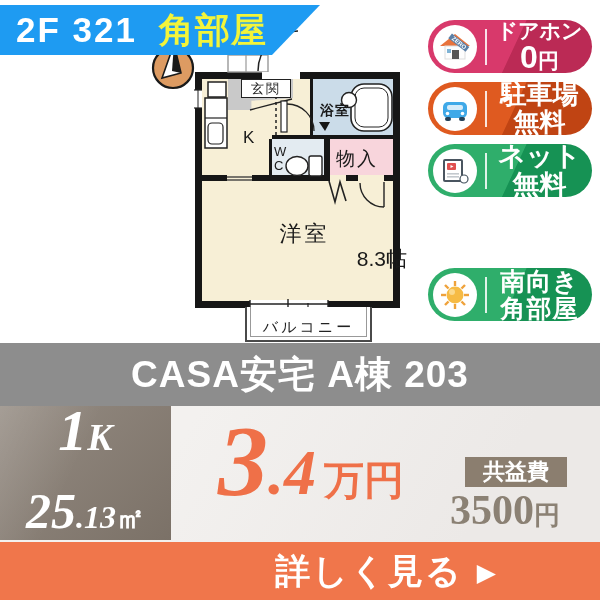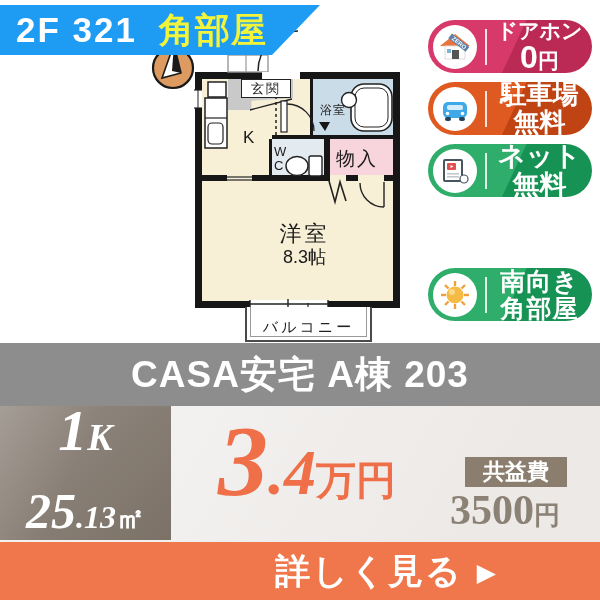--- a/index.html
+++ b/index.html
@@ -18,25 +18,25 @@
   .patch.bath{left:111px;top:0;width:80px;height:56px;background:var(--bath_blue);}
   .patch.wc{left:70px;top:60px;width:52px;height:36px;background:var(--wc_blue);}
   .patch.storage{left:128px;top:60px;width:63px;height:36px;background:var(--storage_pink);}
   .patch.genkan{left:26px;top:0;width:65px;height:31px;background:var(--plan_gray);
                 clip-path:polygon(0 0,100% 0,100% 62%,36% 70%,36% 100%,0 100%);}
   .plan-svg{position:absolute;left:0;top:0;z-index:2;pointer-events:none;}
   .plan-label{position:absolute;color:#1a1a1a;z-index:3;white-space:nowrap;}
   .lbl-genkan{left:241px;top:79px;width:50px;height:19px;background:#fff;border:1px solid #222;
               box-sizing:border-box;font-size:13px;text-align:center;line-height:17px;letter-spacing:2px;}
   .lbl-k{left:243px;top:128px;font-size:17px;}
-  .lbl-bath{left:320px;top:102px;font-size:12px;letter-spacing:1px;}
+  .lbl-bath{left:320px;top:102px;font-size:14px;letter-spacing:1px;font-weight:bold;}
   .lbl-wc{left:274px;top:145px;font-size:13px;line-height:14px;}
   .lbl-storage{left:330px;top:146px;width:54px;text-align:center;font-size:19px;letter-spacing:2px;}
   .lbl-room{left:202px;top:219px;width:205px;text-align:center;font-size:22px;letter-spacing:3px;}
-  .lbl-size{left:202px;top:245px;width:205px;text-align:center;font-size:18px;}
+  .lbl-size{left:202px;top:245px;width:205px;text-align:right;font-size:21px;}
   .balcony{position:absolute;left:245px;top:307px;width:127px;height:35px;background:#fff;
            border:2px solid #4a4a4a;border-top:none;box-sizing:border-box;z-index:2;}
   .balcony .inner{position:absolute;left:3px;right:3px;top:0;bottom:3px;border:1px solid #999;border-top:none;}
   .lbl-balcony{left:245px;top:318px;width:127px;text-align:center;font-size:15px;letter-spacing:3px;color:#222;font-family:Liberation Serif, serif;}
   .compass{position:absolute;left:140px;top:25px;z-index:5;}
   
   .badge{position:absolute;left:428px;width:164px;height:53px;border-radius:27px;display:flex;
          align-items:center;padding-left:5px;box-sizing:border-box;z-index:6;}
   .badge-pink{background:linear-gradient(115deg,var(--badge_pink) 52%,var(--badge_pink_dark) 52.5%);}
   .badge-orange{background:linear-gradient(115deg,var(--badge_orange) 52%,var(--badge_orange_dark) 52.5%);}
@@ -63,21 +63,21 @@
   .sum-box .sheen{position:absolute;inset:0;background:linear-gradient(115deg,rgba(255,255,255,.16),rgba(255,255,255,0) 45%);}
   .sum-layout{margin-top:0px;line-height:62px;}
   .sum-layout .n1{font-size:58px;} .sum-layout .nk{font-size:38px;}
   .sum-line{width:155px;height:2px;background:#63594f;margin:2px 0 4px 0;}
   .sum-area{line-height:58px;}
   .sum-area .a1{font-size:50px;} .sum-area .a2{font-size:32px;} .sum-area .a3{font-size:29px;font-style:normal;}
   .price{position:absolute;left:218px;top:402px;display:flex;align-items:baseline;z-index:2;
          color:var(--price_orange);font-family:"Liberation Serif","DejaVu Serif",serif;font-weight:bold;}
   .price .int{font-style:italic;font-size:100px;line-height:118px;}
   .price .dec{font-style:italic;font-size:64px;}
-  .price .unit{font-size:40px;}
+  .price .unit{font-size:40px;margin-left:8px;}
   .fee-label{position:absolute;left:465px;top:457px;width:102px;height:30px;background:var(--fee_taupe);
              color:#fff;font-weight:bold;font-size:22px;text-align:center;line-height:30px;z-index:2;}
   .fee-value{position:absolute;left:450px;top:486px;width:135px;z-index:2;
              color:var(--fee_text);font-family:"Liberation Serif","DejaVu Serif",serif;font-weight:bold;}
   .fee-value .v{font-size:42px;} .fee-value .u{font-size:26px;}
   
   .cta-bar{position:absolute;left:0;top:542px;width:600px;height:58px;background:var(--bar_orange);
            display:flex;align-items:center;justify-content:flex-end;padding-right:104px;
            box-sizing:border-box;z-index:3;cursor:pointer;}
   .cta-bar .label{color:#fff;font-weight:bold;font-size:35px;letter-spacing:2px;}

